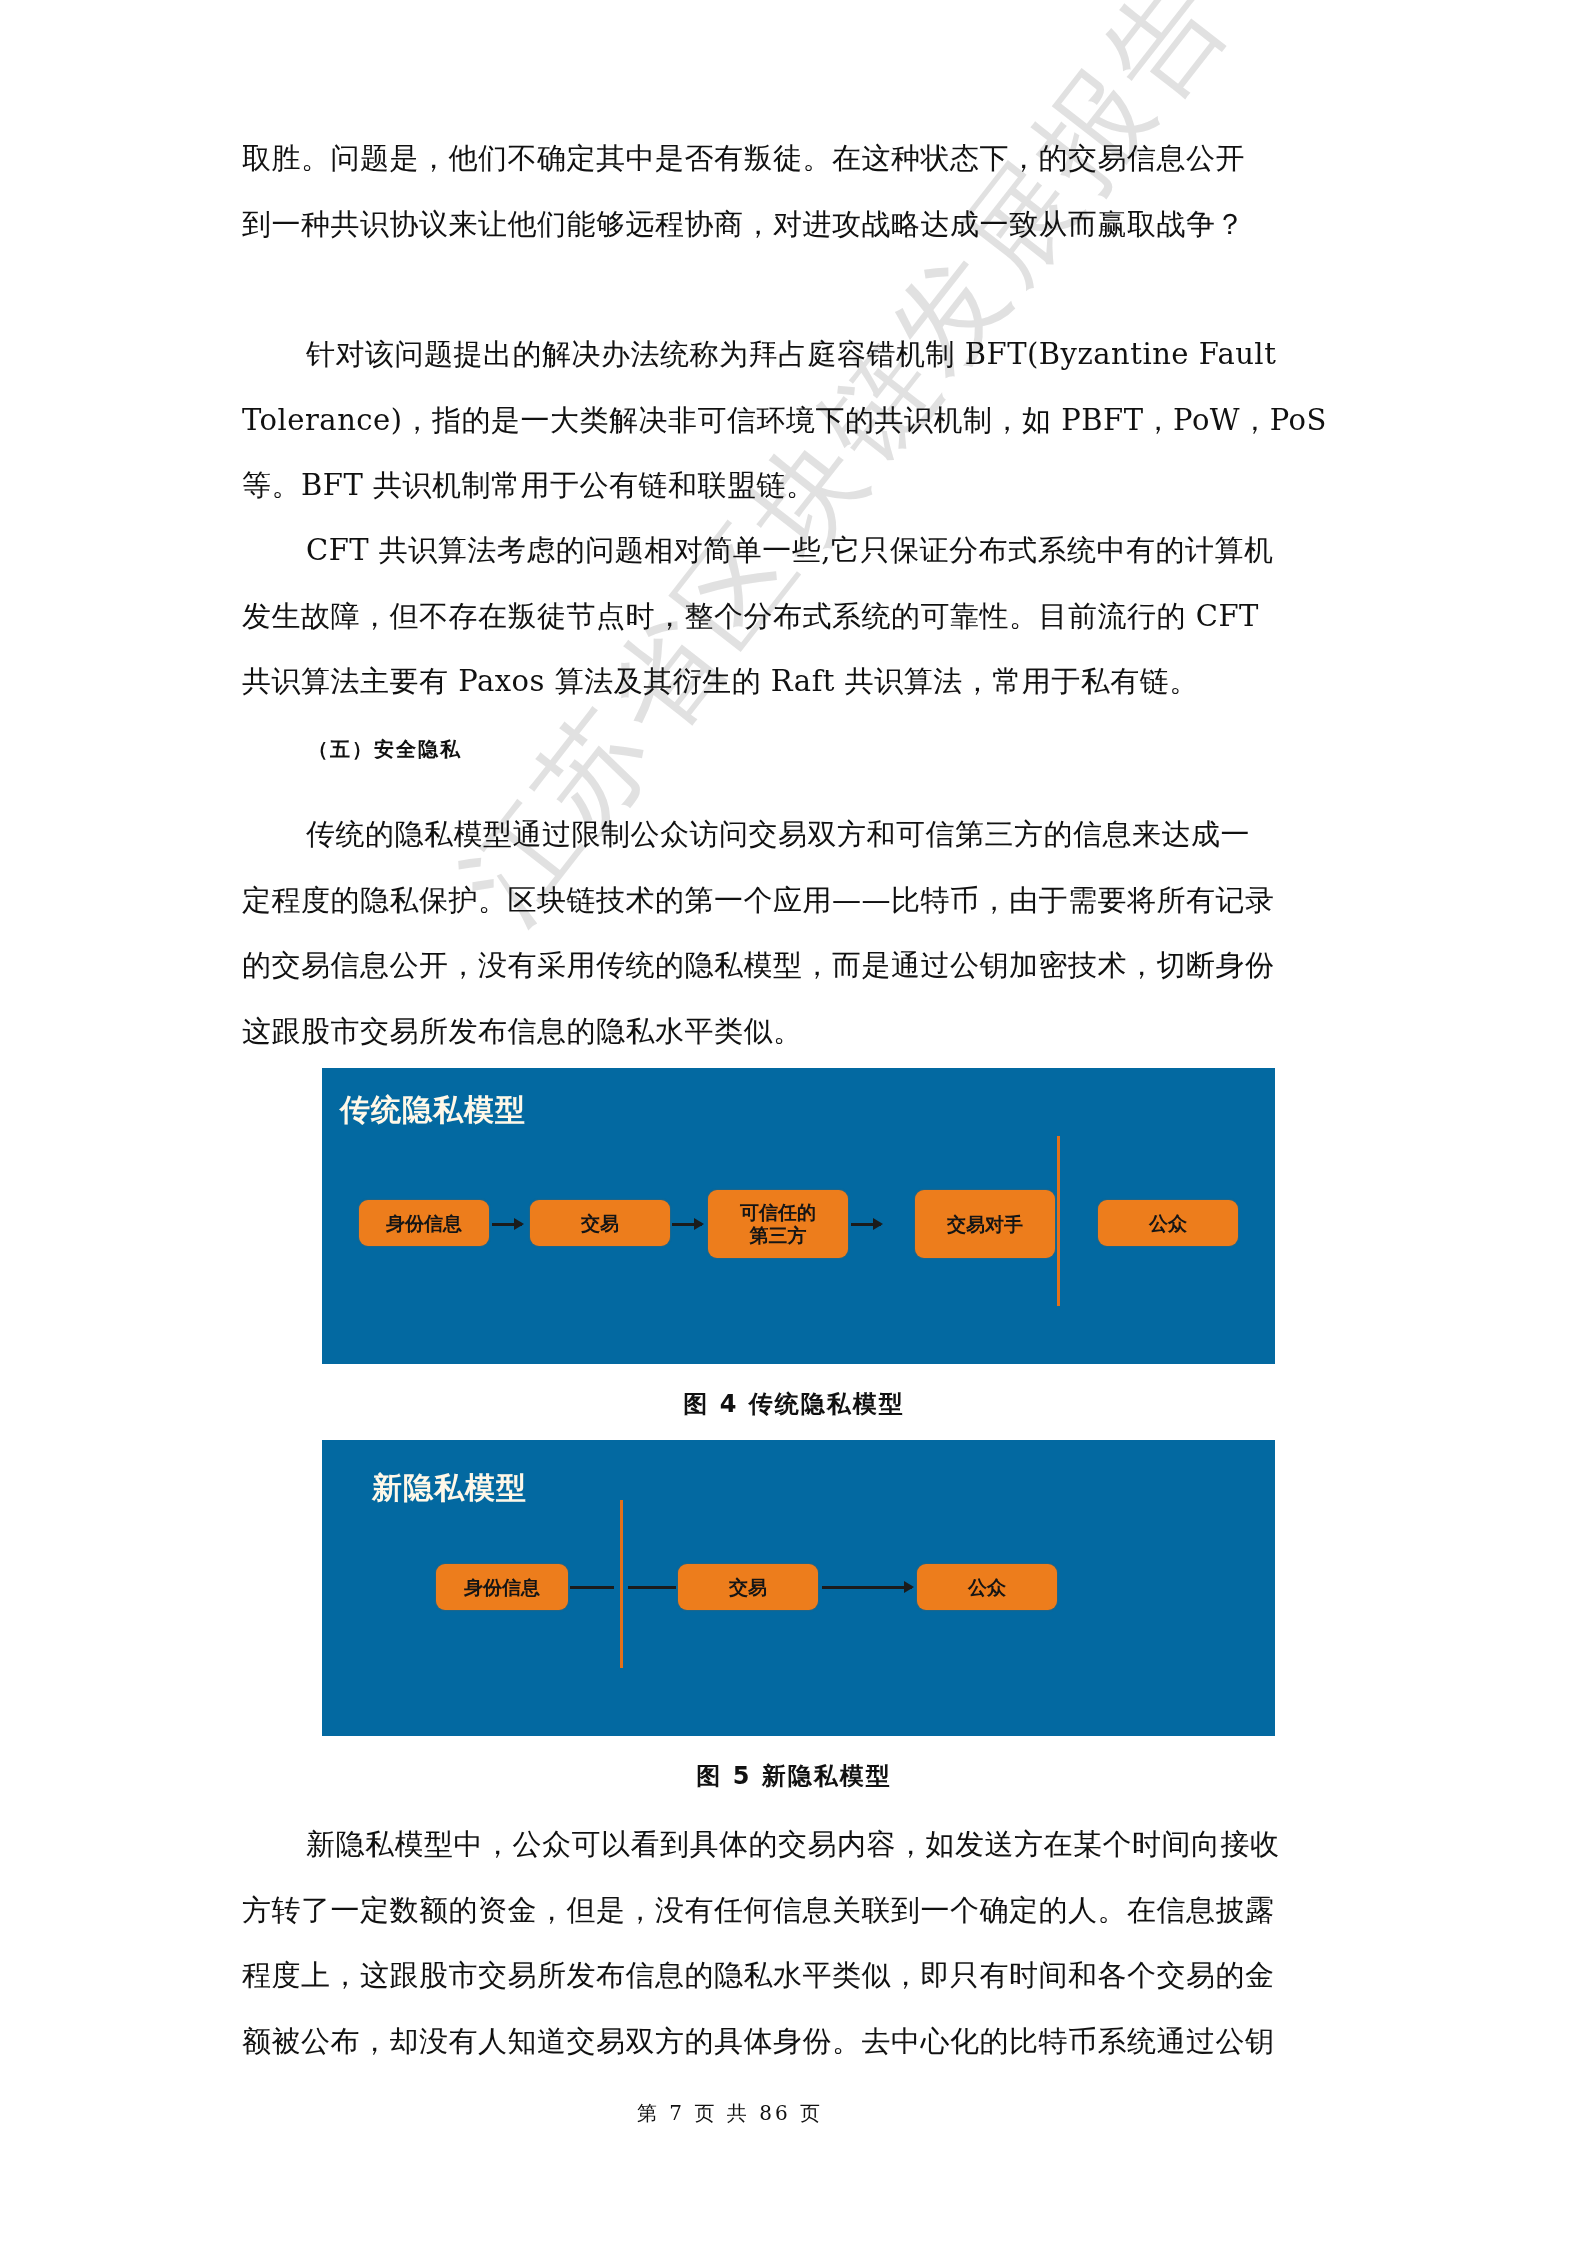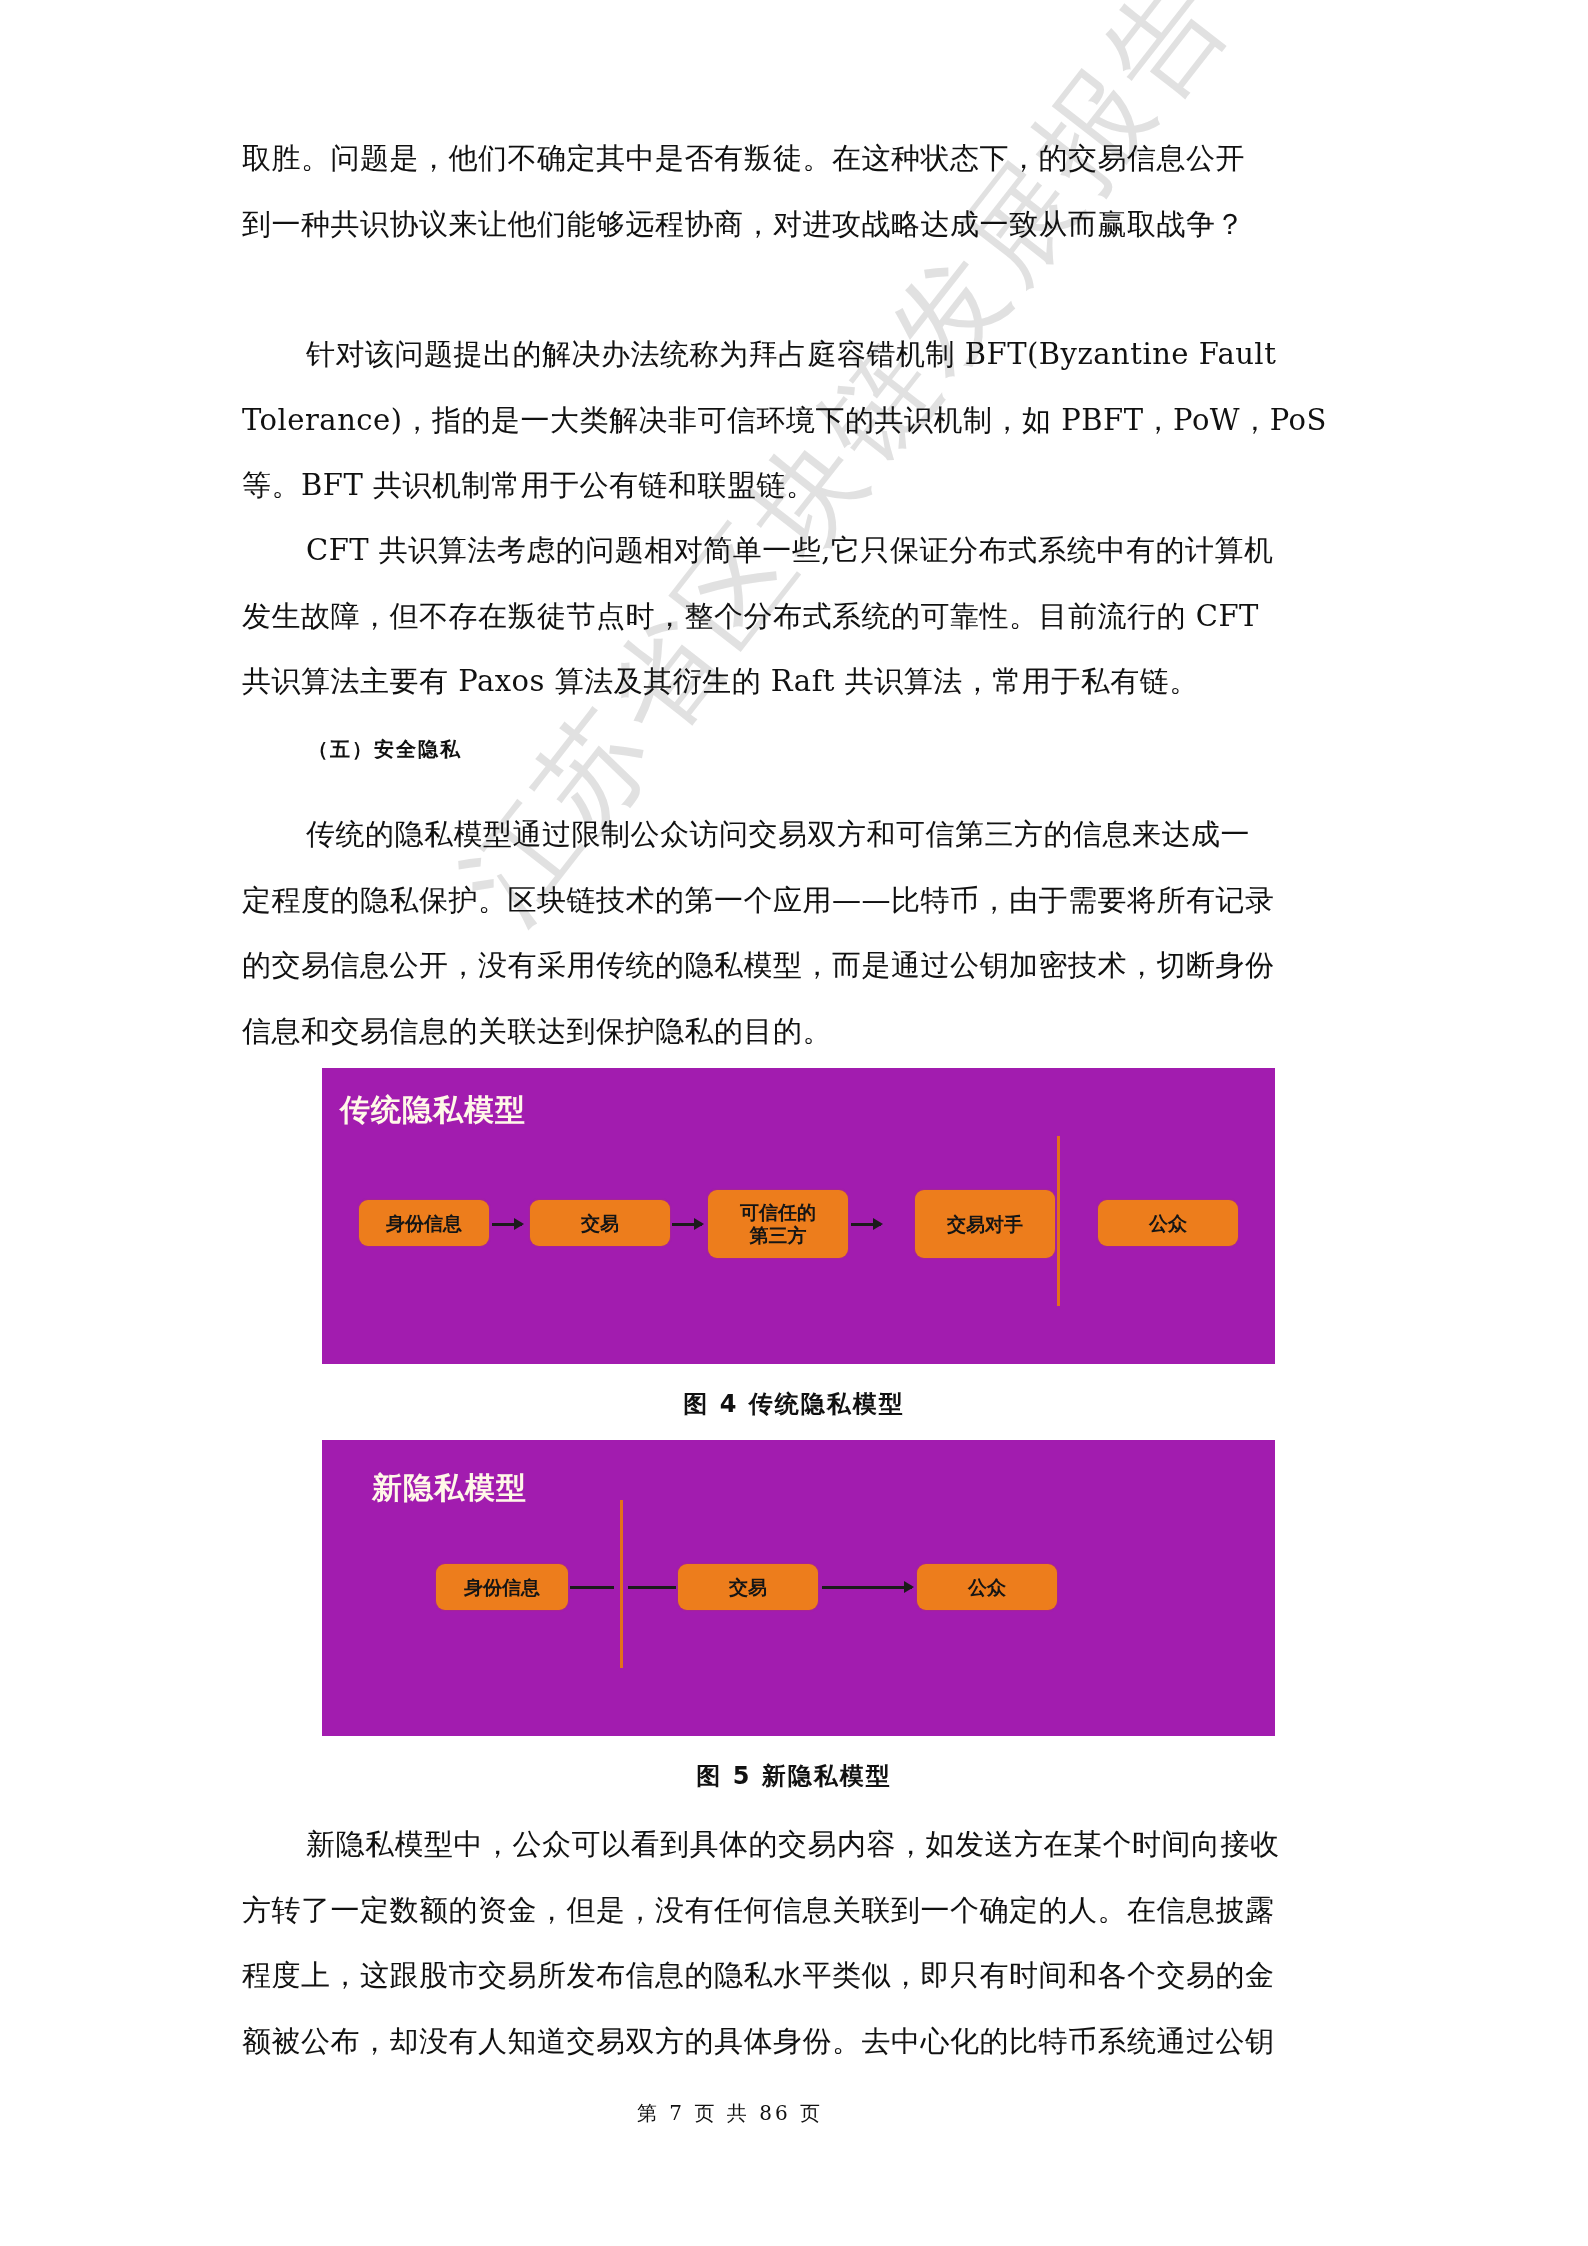--- a/index.html
+++ b/index.html
@@ -5,21 +5,21 @@
   html, body { margin:0; padding:0; background:#ffffff; }
   body { width:1588px; height:2246px; position:relative; overflow:hidden;
          font-family:"DejaVu Serif", "Liberation Serif", serif; color:#111; }
   .page { position:absolute; left:0; top:0; width:1588px; height:2246px; }
   .para { position:absolute; left:242px; width:1112px; font-size:29px; line-height:65.5px;
           letter-spacing:0.5px; text-align:justify; }
   .para .line { display:block; white-space:nowrap; height:65.5px; }
   .indent { padding-left:64px; }
   .heading { position:absolute; left:308px; top:736px; font-size:20px; font-weight:bold;
              font-family:"DejaVu Sans", sans-serif; letter-spacing:2px; }
-  .figure { position:absolute; left:322px; width:953px; background:#a21caf; }
+  .figure { position:absolute; left:322px; width:953px; background:#0369a1; }
   .fig-title { position:absolute; color:#fff8e8; font-weight:bold; font-size:30px;
                font-family:"DejaVu Sans", sans-serif; letter-spacing:1px; }
   .box { position:absolute; background:#ed7d1c; border-radius:9px; color:#151515;
          font-weight:bold; font-family:"DejaVu Sans", sans-serif; font-size:19px;
          display:flex; align-items:center; justify-content:center; text-align:center;
          line-height:23px; box-shadow:0 0 2px rgba(200,90,10,0.5); }
   .arrow { position:absolute; height:3px; background:#1b1b1b; }
   .arrow.head::after { content:""; position:absolute; right:-2px; top:-5px;
          border-left:10px solid #1b1b1b; border-top:6px solid transparent; border-bottom:6px solid transparent; }
   .vline { position:absolute; width:3px; background:#e3701a; }
@@ -54,21 +54,21 @@
     <span class="line">发生故障，但不存在叛徒节点时，整个分布式系统的可靠性。目前流行的 CFT</span>
     <span class="line">共识算法主要有 Paxos 算法及其衍生的 Raft 共识算法，常用于私有链。</span>
   </div>
 
   <div class="heading">（五）安全隐私</div>
 
   <div class="para" style="top:802px;">
     <span class="line indent">传统的隐私模型通过限制公众访问交易双方和可信第三方的信息来达成一</span>
     <span class="line">定程度的隐私保护。区块链技术的第一个应用——比特币，由于需要将所有记录</span>
     <span class="line">的交易信息公开，没有采用传统的隐私模型，而是通过公钥加密技术，切断身份</span>
-    <span class="line">信息和交易信息的关联达到保护隐私的目的。</span>
+    <span class="line">这跟股市交易所发布信息的隐私水平类似。</span>
   </div>
 
   <div class="figure" style="top:1068px; height:296px;">
     <div class="fig-title" style="left:18px; top:22px;">传统隐私模型</div>
     <div class="box" style="left:37px; top:132px; width:130px; height:46px;">身份信息</div>
     <div class="arrow head" style="left:170px; top:155px; width:30px;"></div>
     <div class="box" style="left:208px; top:132px; width:140px; height:46px;">交易</div>
     <div class="arrow head" style="left:350px; top:155px; width:30px;"></div>
     <div class="box" style="left:386px; top:122px; width:140px; height:68px; white-space:pre-line;">可信任的
 第三方</div>

